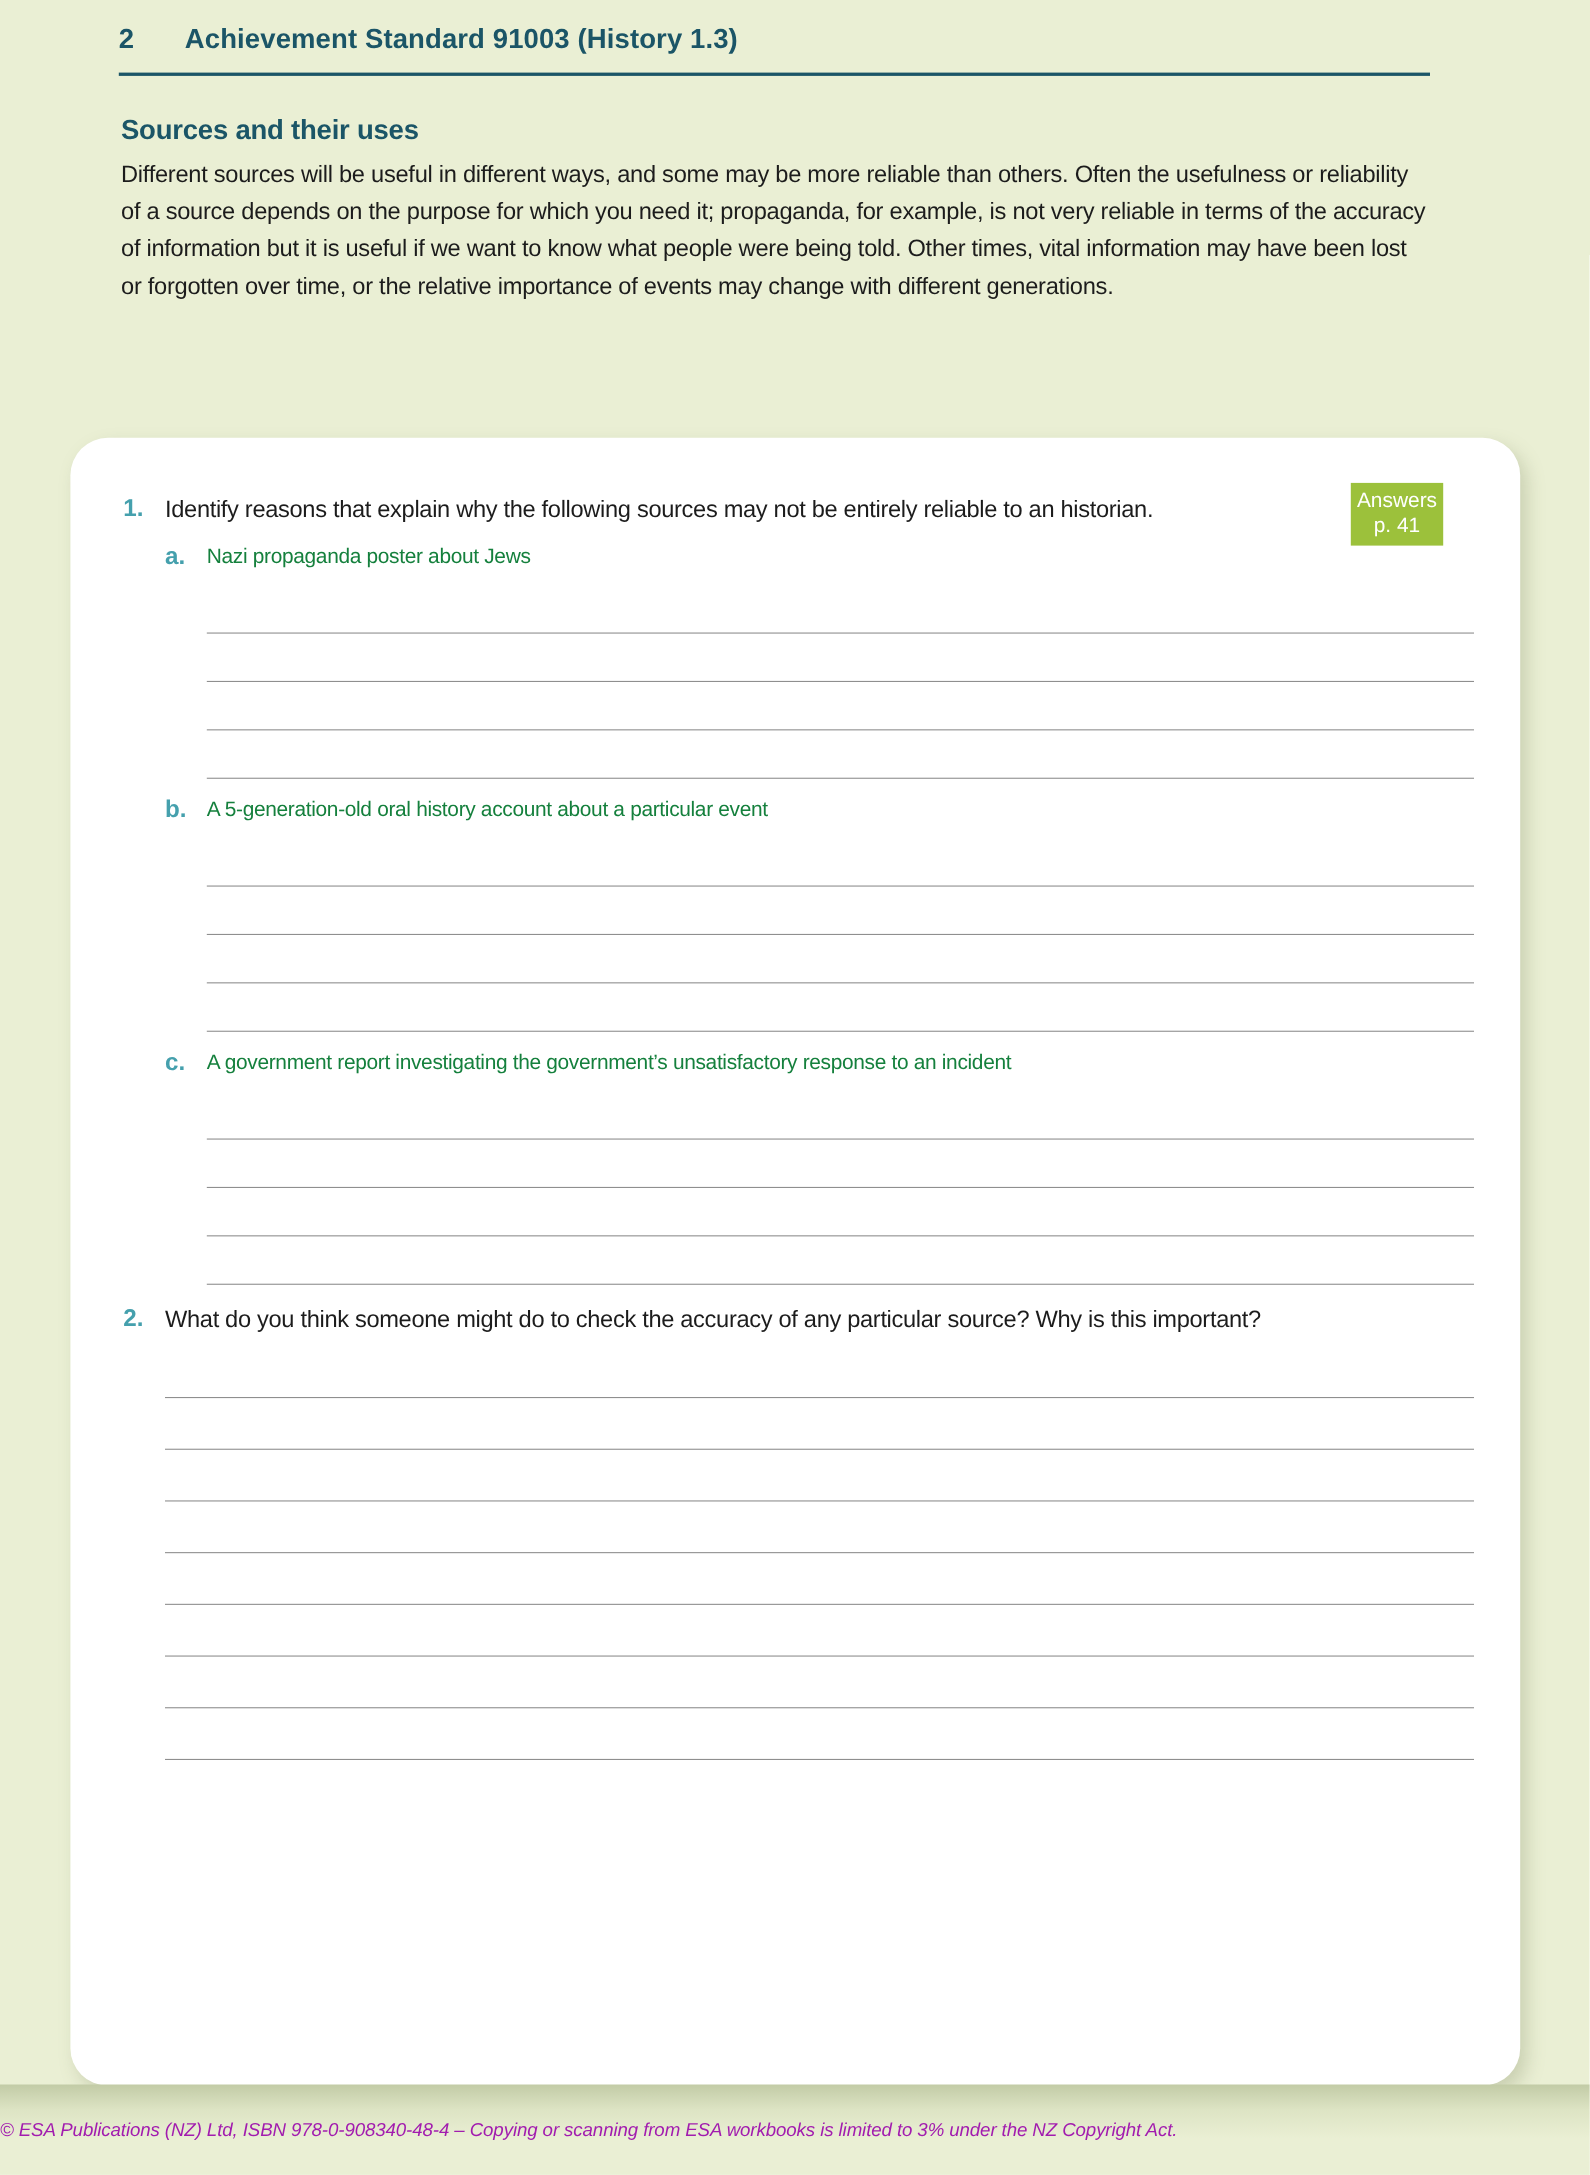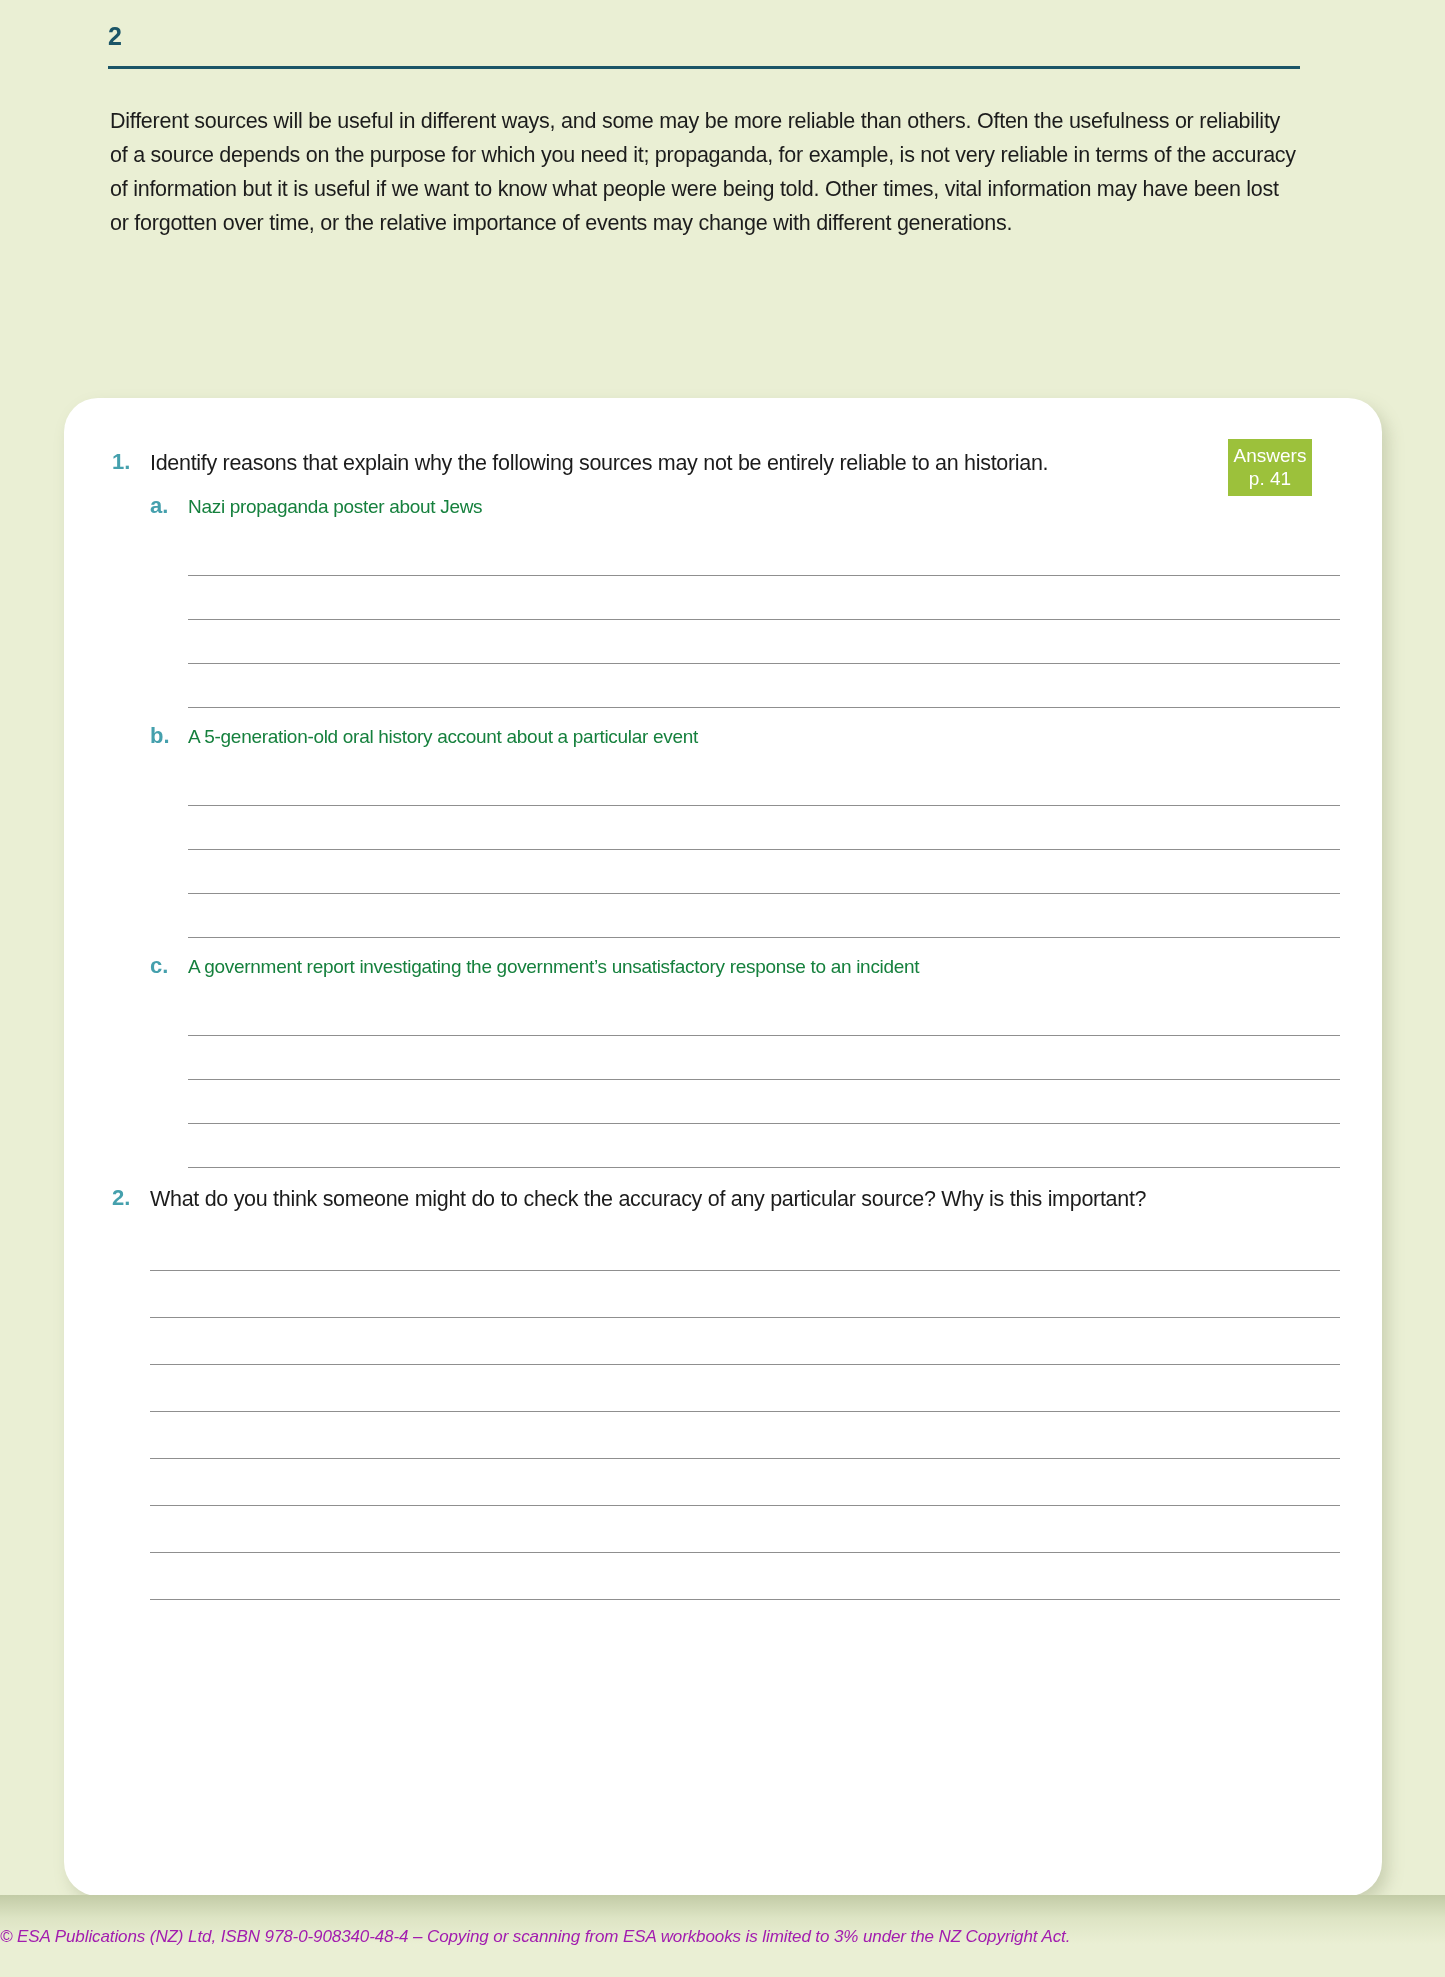--- a/index.html
+++ b/index.html
@@ -187,24 +187,26 @@
     font-size: 17px;
     font-style: italic;
     letter-spacing: -0.1px;
   }
 </style>
 </head>
 <body>
 
 <div class="page-header">
   <span class="page-number">2</span>
+  <span class="header-title">Achievement Standard 91003 (History 1.3)</span>
 </div>
 <div class="header-rule"></div>
 
 <div class="intro">
+  <h2>Sources and their uses</h2>
   <p>Different sources will be useful in different ways, and some may be more reliable than others. Often the usefulness or reliability of a source depends on the purpose for which you need it; propaganda, for example, is not very reliable in terms of the accuracy of information but it is useful if we want to know what people were being told. Other times, vital information may have been lost or forgotten over time, or the relative importance of events may change with different generations.</p>
 </div>
 
 <div class="card">
   <div class="card-inner">
 
     <div class="answers-badge">
       <div>Answers</div>
       <div>p. 41</div>
     </div>

